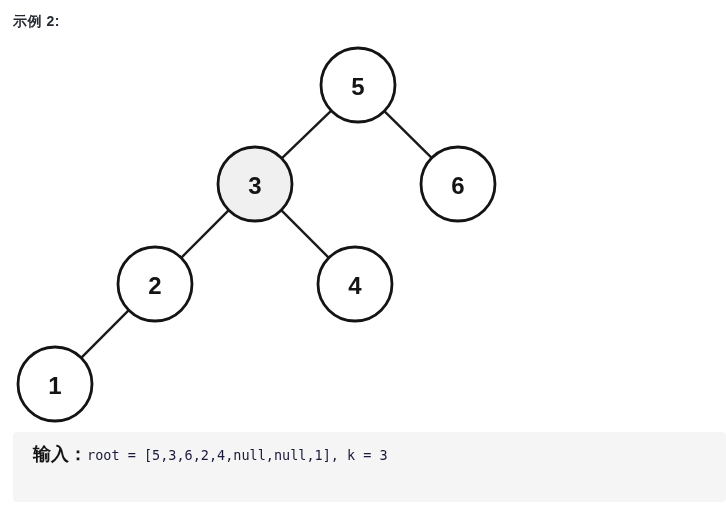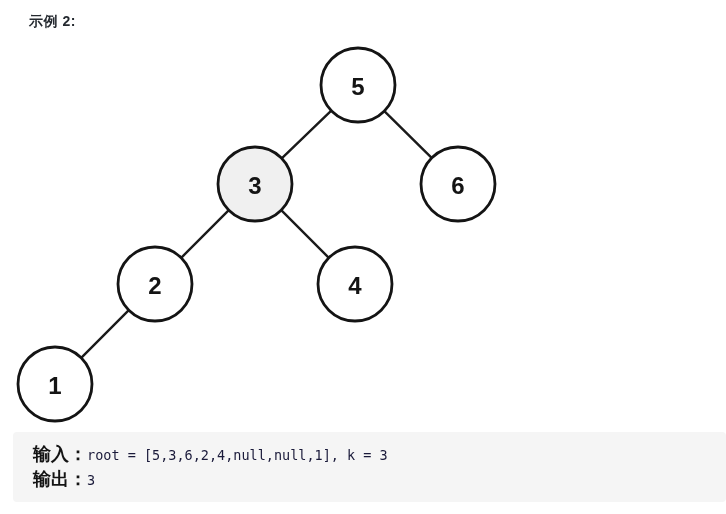--- a/index.html
+++ b/index.html
@@ -10,21 +10,21 @@
   body {
     width: 726px;
     height: 514px;
     position: relative;
     font-family: "Liberation Sans", "DejaVu Sans", sans-serif;
     overflow: hidden;
   }
 
   #example-title {
     position: absolute;
-    left: 29px;
+    left: 13px;
     top: 13px;
     font-size: 14px;
     font-weight: bold;
     color: #24292f;
     letter-spacing: 0.5px;
     white-space: nowrap;
   }
 
   #tree-figure {
     position: absolute;
@@ -120,14 +120,13 @@
         <g>
           <circle cx="55" cy="350" r="37" class="node-circle" fill="#ffffff" stroke="#141414"></circle>
           <text x="55" y="351" class="node-label" fill="#141414">1</text>
         </g>
       </g>
   </svg>
 </div>
 
 <div id="code-block">
   <div class="code-line"><span class="code-key">输入：</span><span>root = [5,3,6,2,4,null,null,1], k = 3</span></div>
-  <div class="code-line"><span class="code-key">输出：</span><span>3</span></div>
 </div>
 
 </body></html>

